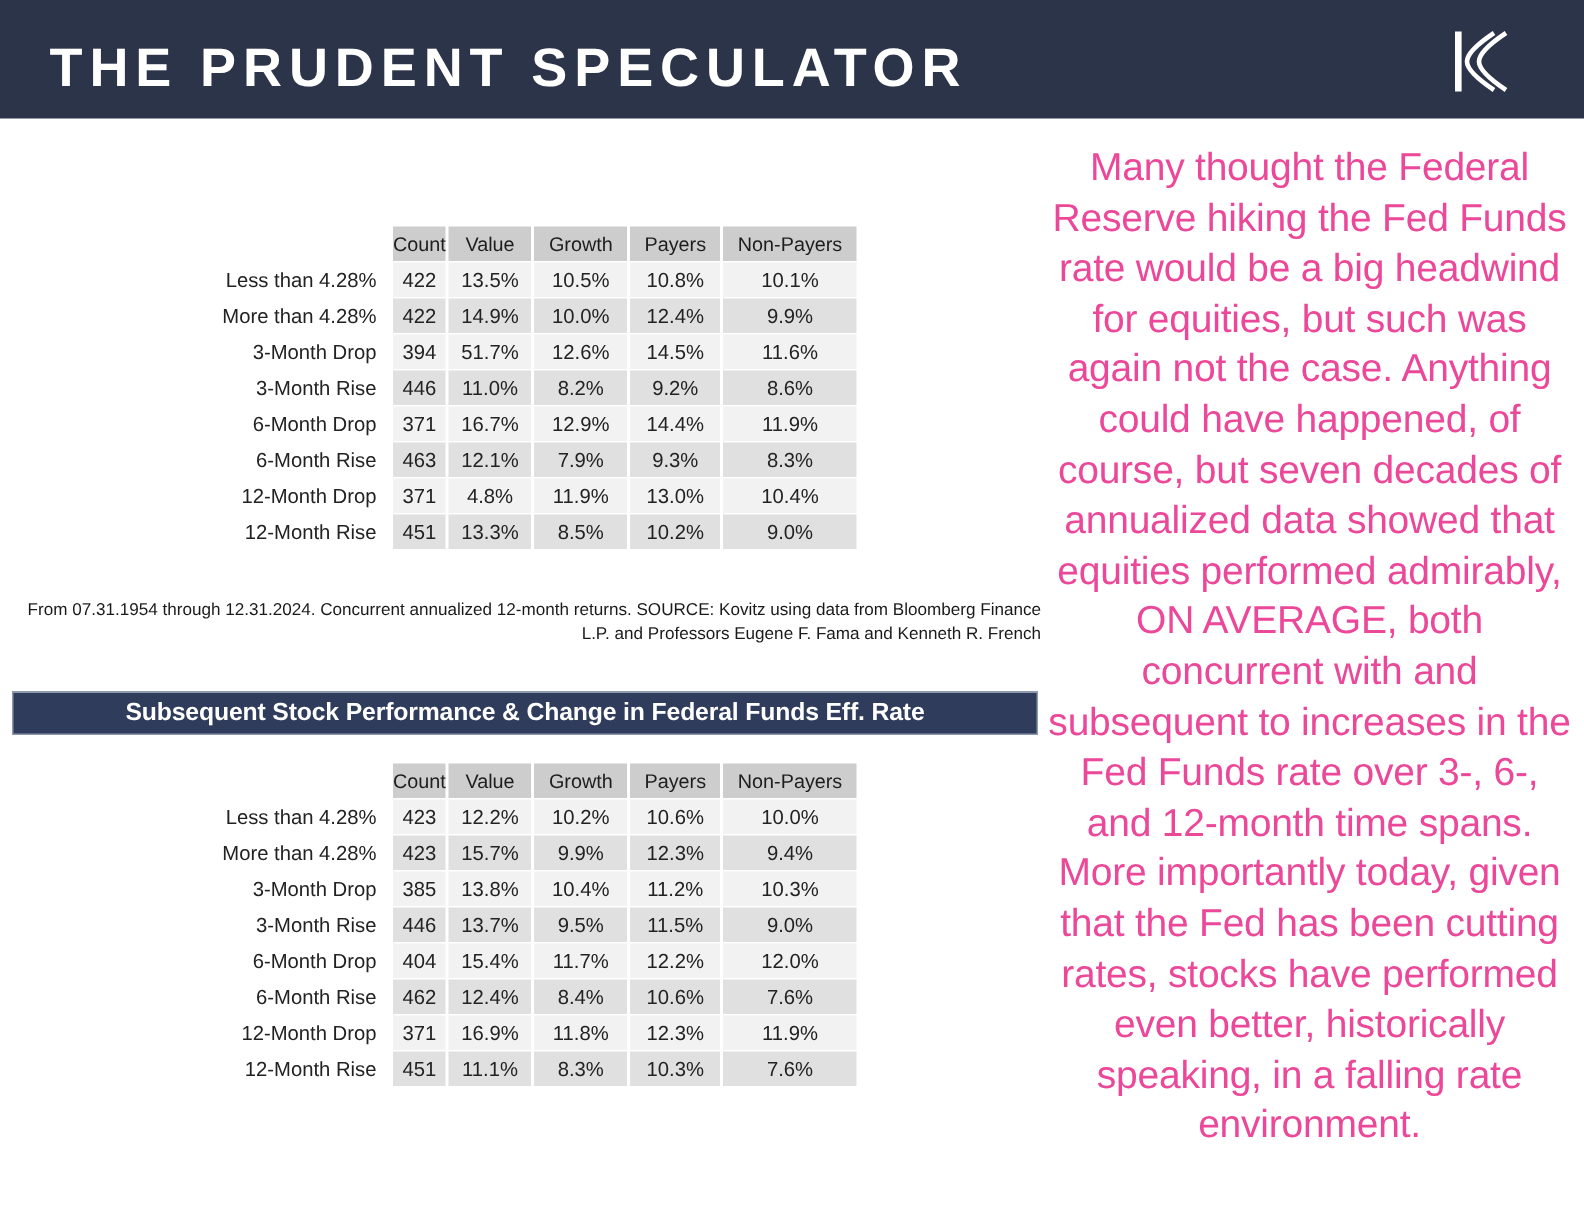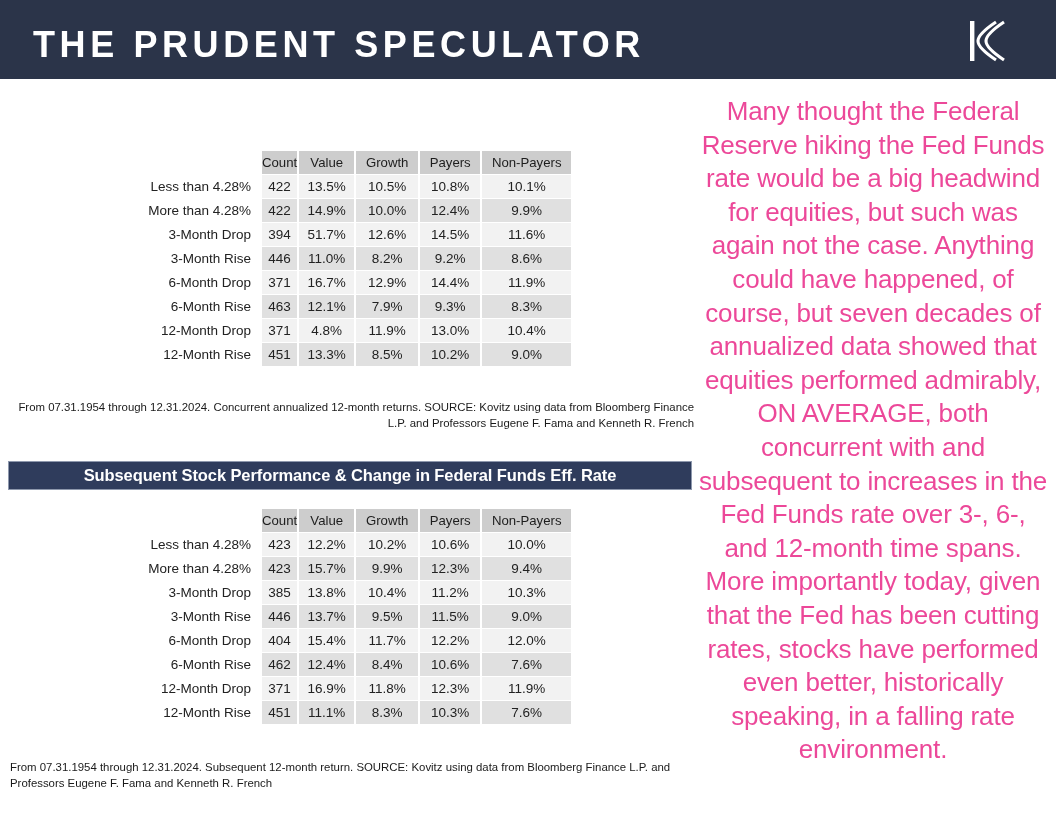--- a/index.html
+++ b/index.html
@@ -286,16 +286,15 @@
         <td class="rowlabel">12-Month Rise</td>
         <td class="v">451</td>
         <td class="v">11.1%</td>
         <td class="v">8.3%</td>
         <td class="v">10.3%</td>
         <td class="v">7.6%</td>
       </tr>
     </tbody>
   </table>
 
-  <div class="footnote" id="foot-2">From 07.31.1954 through 12.31.2024. Subsequent 12-month return. SOURCE: Kovitz using data from Bloomberg Finance L.P. and Professors Eugene F. Fama and Kenneth R. French</div>
 </div>
 
 <div class="commentary">Many thought the Federal Reserve hiking the Fed Funds rate would be a big headwind for equities, but such was again not the case. Anything could have happened, of course, but seven decades of annualized data showed that equities performed admirably, ON AVERAGE, both concurrent with and subsequent to increases in the Fed Funds rate over 3-, 6-, and 12-month time spans. More importantly today, given that the Fed has been cutting rates, stocks have performed even better, historically speaking, in a falling rate environment.</div>
 
 </body></html>

